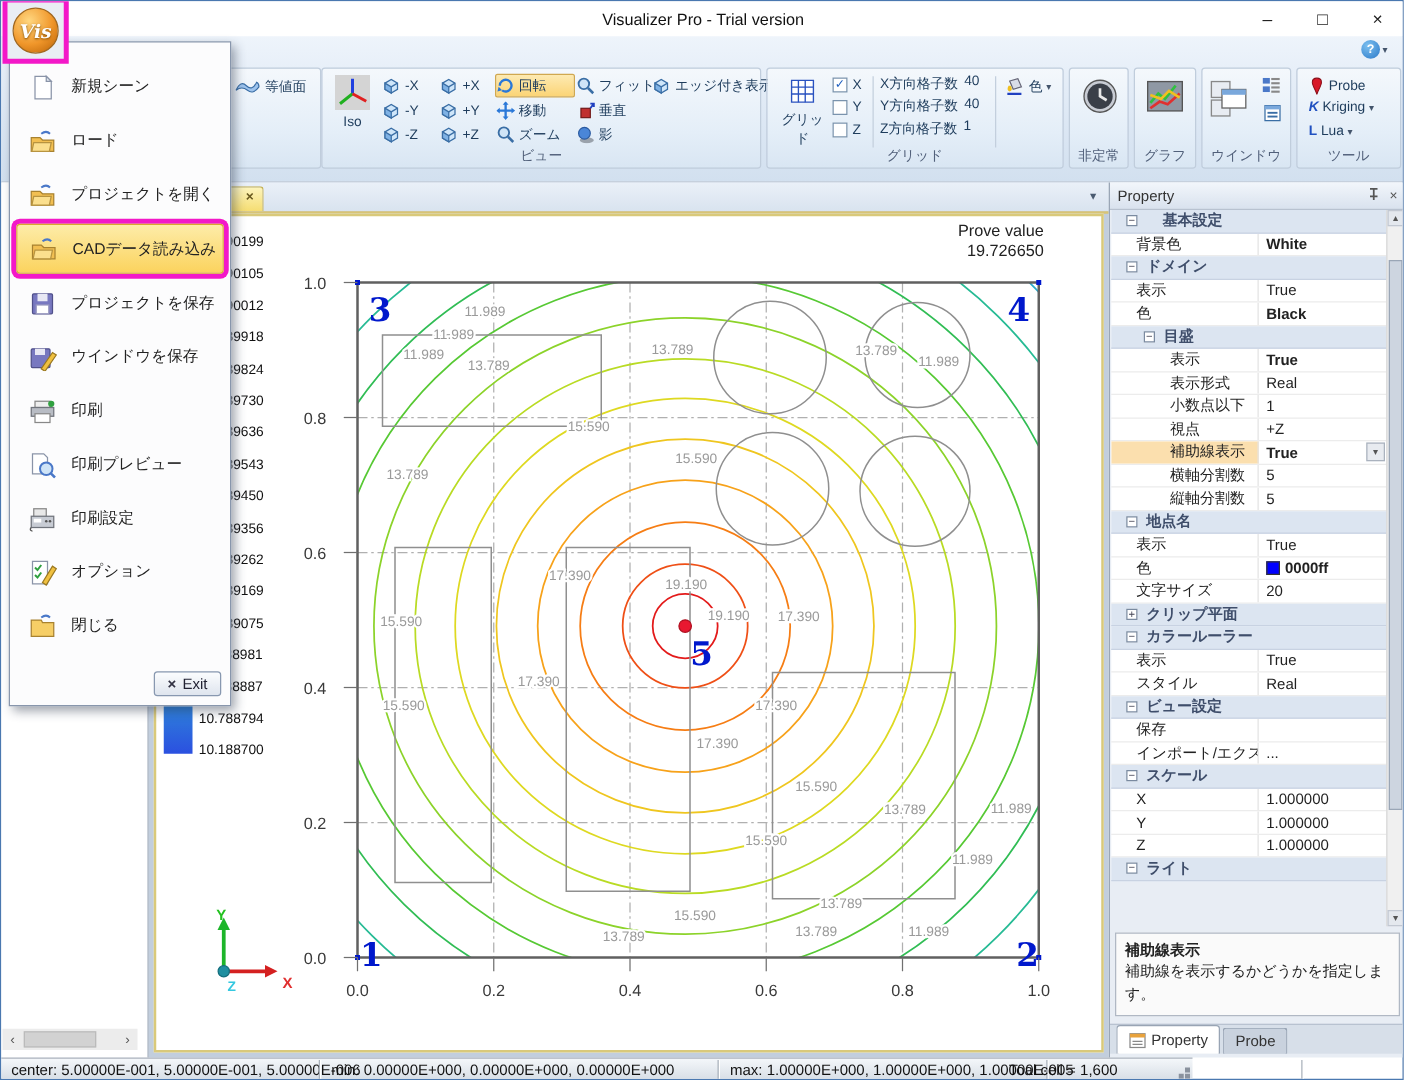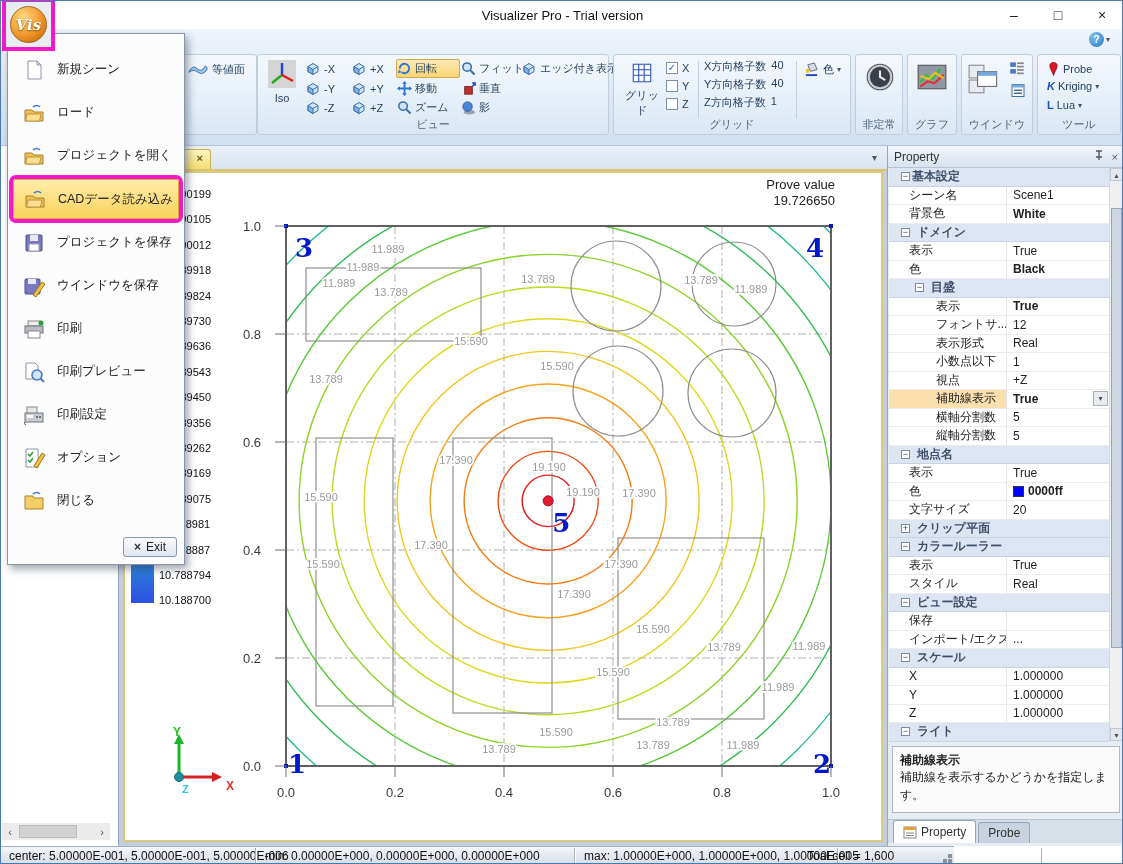--- a/index.html
+++ b/index.html
@@ -652,27 +652,21 @@
       <span class="hd-ic">
         <svg width="10" height="11" viewBox="0 0 10 11">
             <path d="M2 1 h6 M5 1 v6 M2 7 h6 M5 7 v3" stroke="#555" fill="none" stroke-width="1.4"></path>
           </svg>
       </span>
       <span class="hd-ic">×</span>
     </div>
     <div id="prop-grid">
         <div class="prow psec">
           <span class="cgl" style="margin-left: 12px;">−</span>
-          <span style="margin-left: 2px;">基本設定</span>
-        </div>
-        <div class="prow">
-          <div class="plabel">シーン名</div>
-          <div class="pvalue">
-            <span>Scene1</span>
-          </div>
+          <span style="margin-left: 20px;">基本設定</span>
         </div>
         <div class="prow">
           <div class="plabel">背景色</div>
           <div class="pvalue b">
             <span>White</span>
           </div>
         </div>
         <div class="prow psec">
           <span class="cgl" style="margin-left: 12px;">−</span>
           <span style="margin-left: 7px;">ドメイン</span>
@@ -690,26 +684,20 @@
           </div>
         </div>
         <div class="prow psec">
           <span class="cgl" style="margin-left: 26px;">−</span>
           <span style="margin-left: 7px;">目盛</span>
         </div>
         <div class="prow">
           <div class="plabel ind">表示</div>
           <div class="pvalue b">
             <span>True</span>
-          </div>
-        </div>
-        <div class="prow">
-          <div class="plabel ind">フォントサ...</div>
-          <div class="pvalue">
-            <span>12</span>
           </div>
         </div>
         <div class="prow">
           <div class="plabel ind">表示形式</div>
           <div class="pvalue">
             <span>Real</span>
           </div>
         </div>
         <div class="prow">
           <div class="plabel ind">小数点以下</div>

